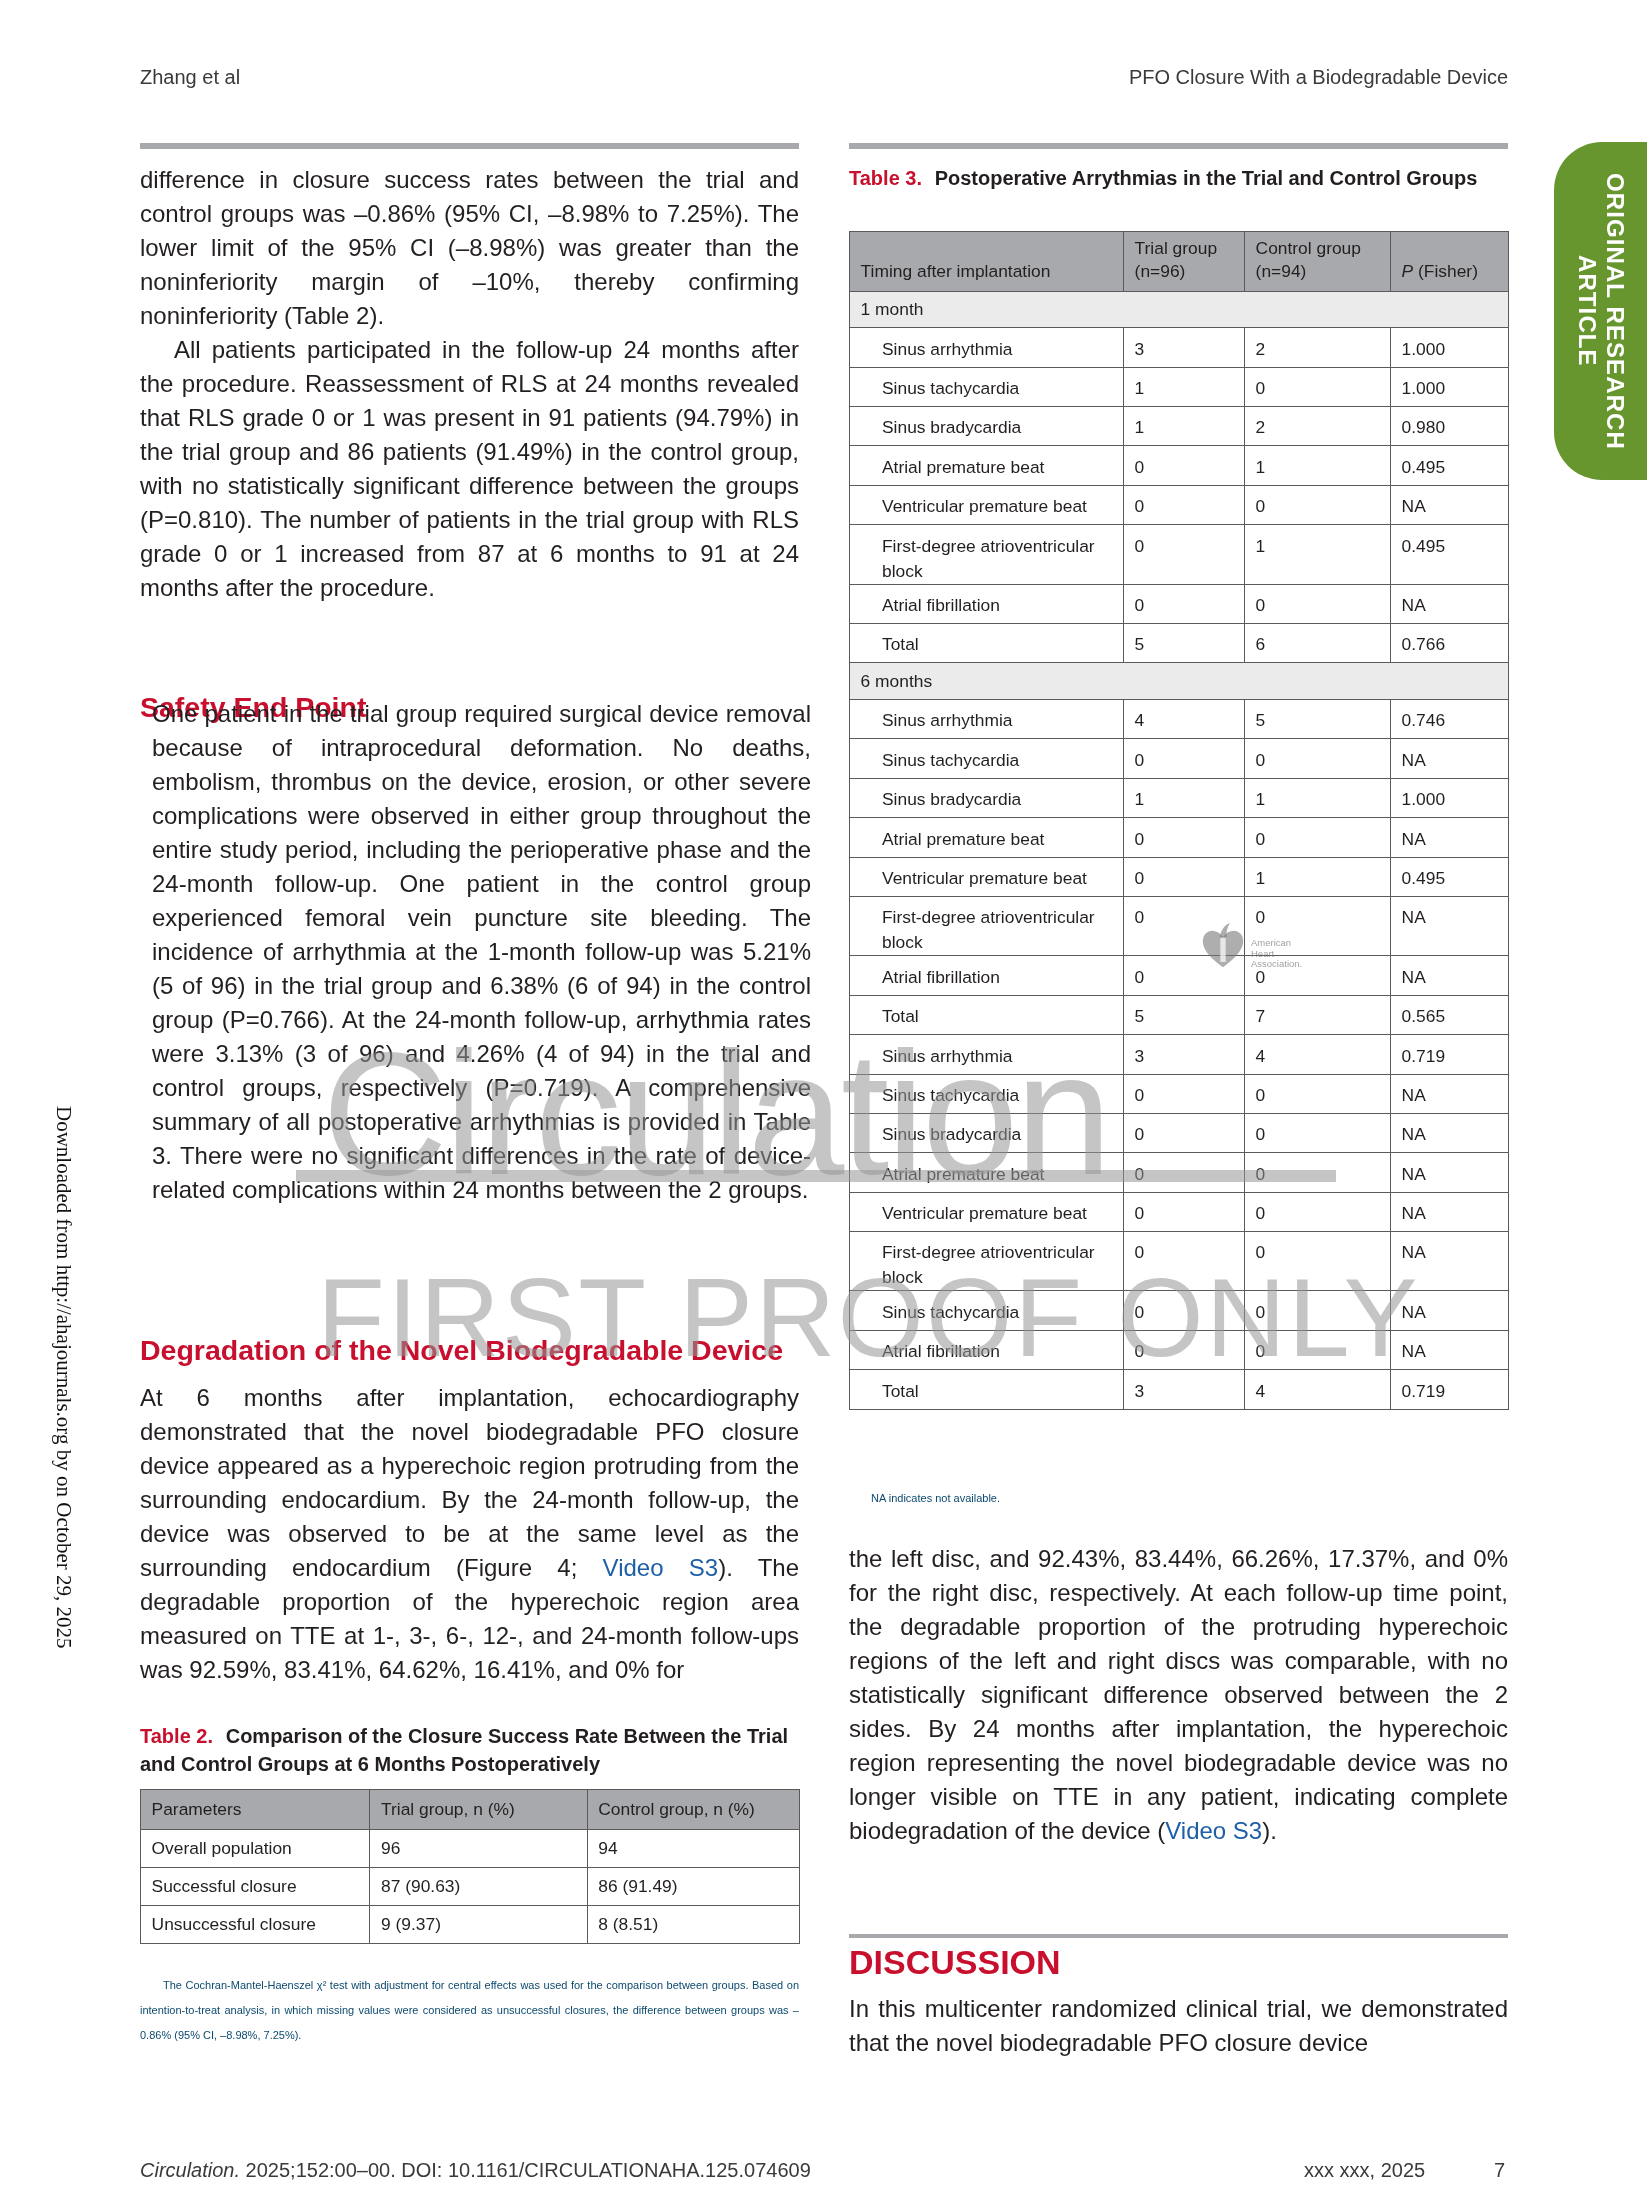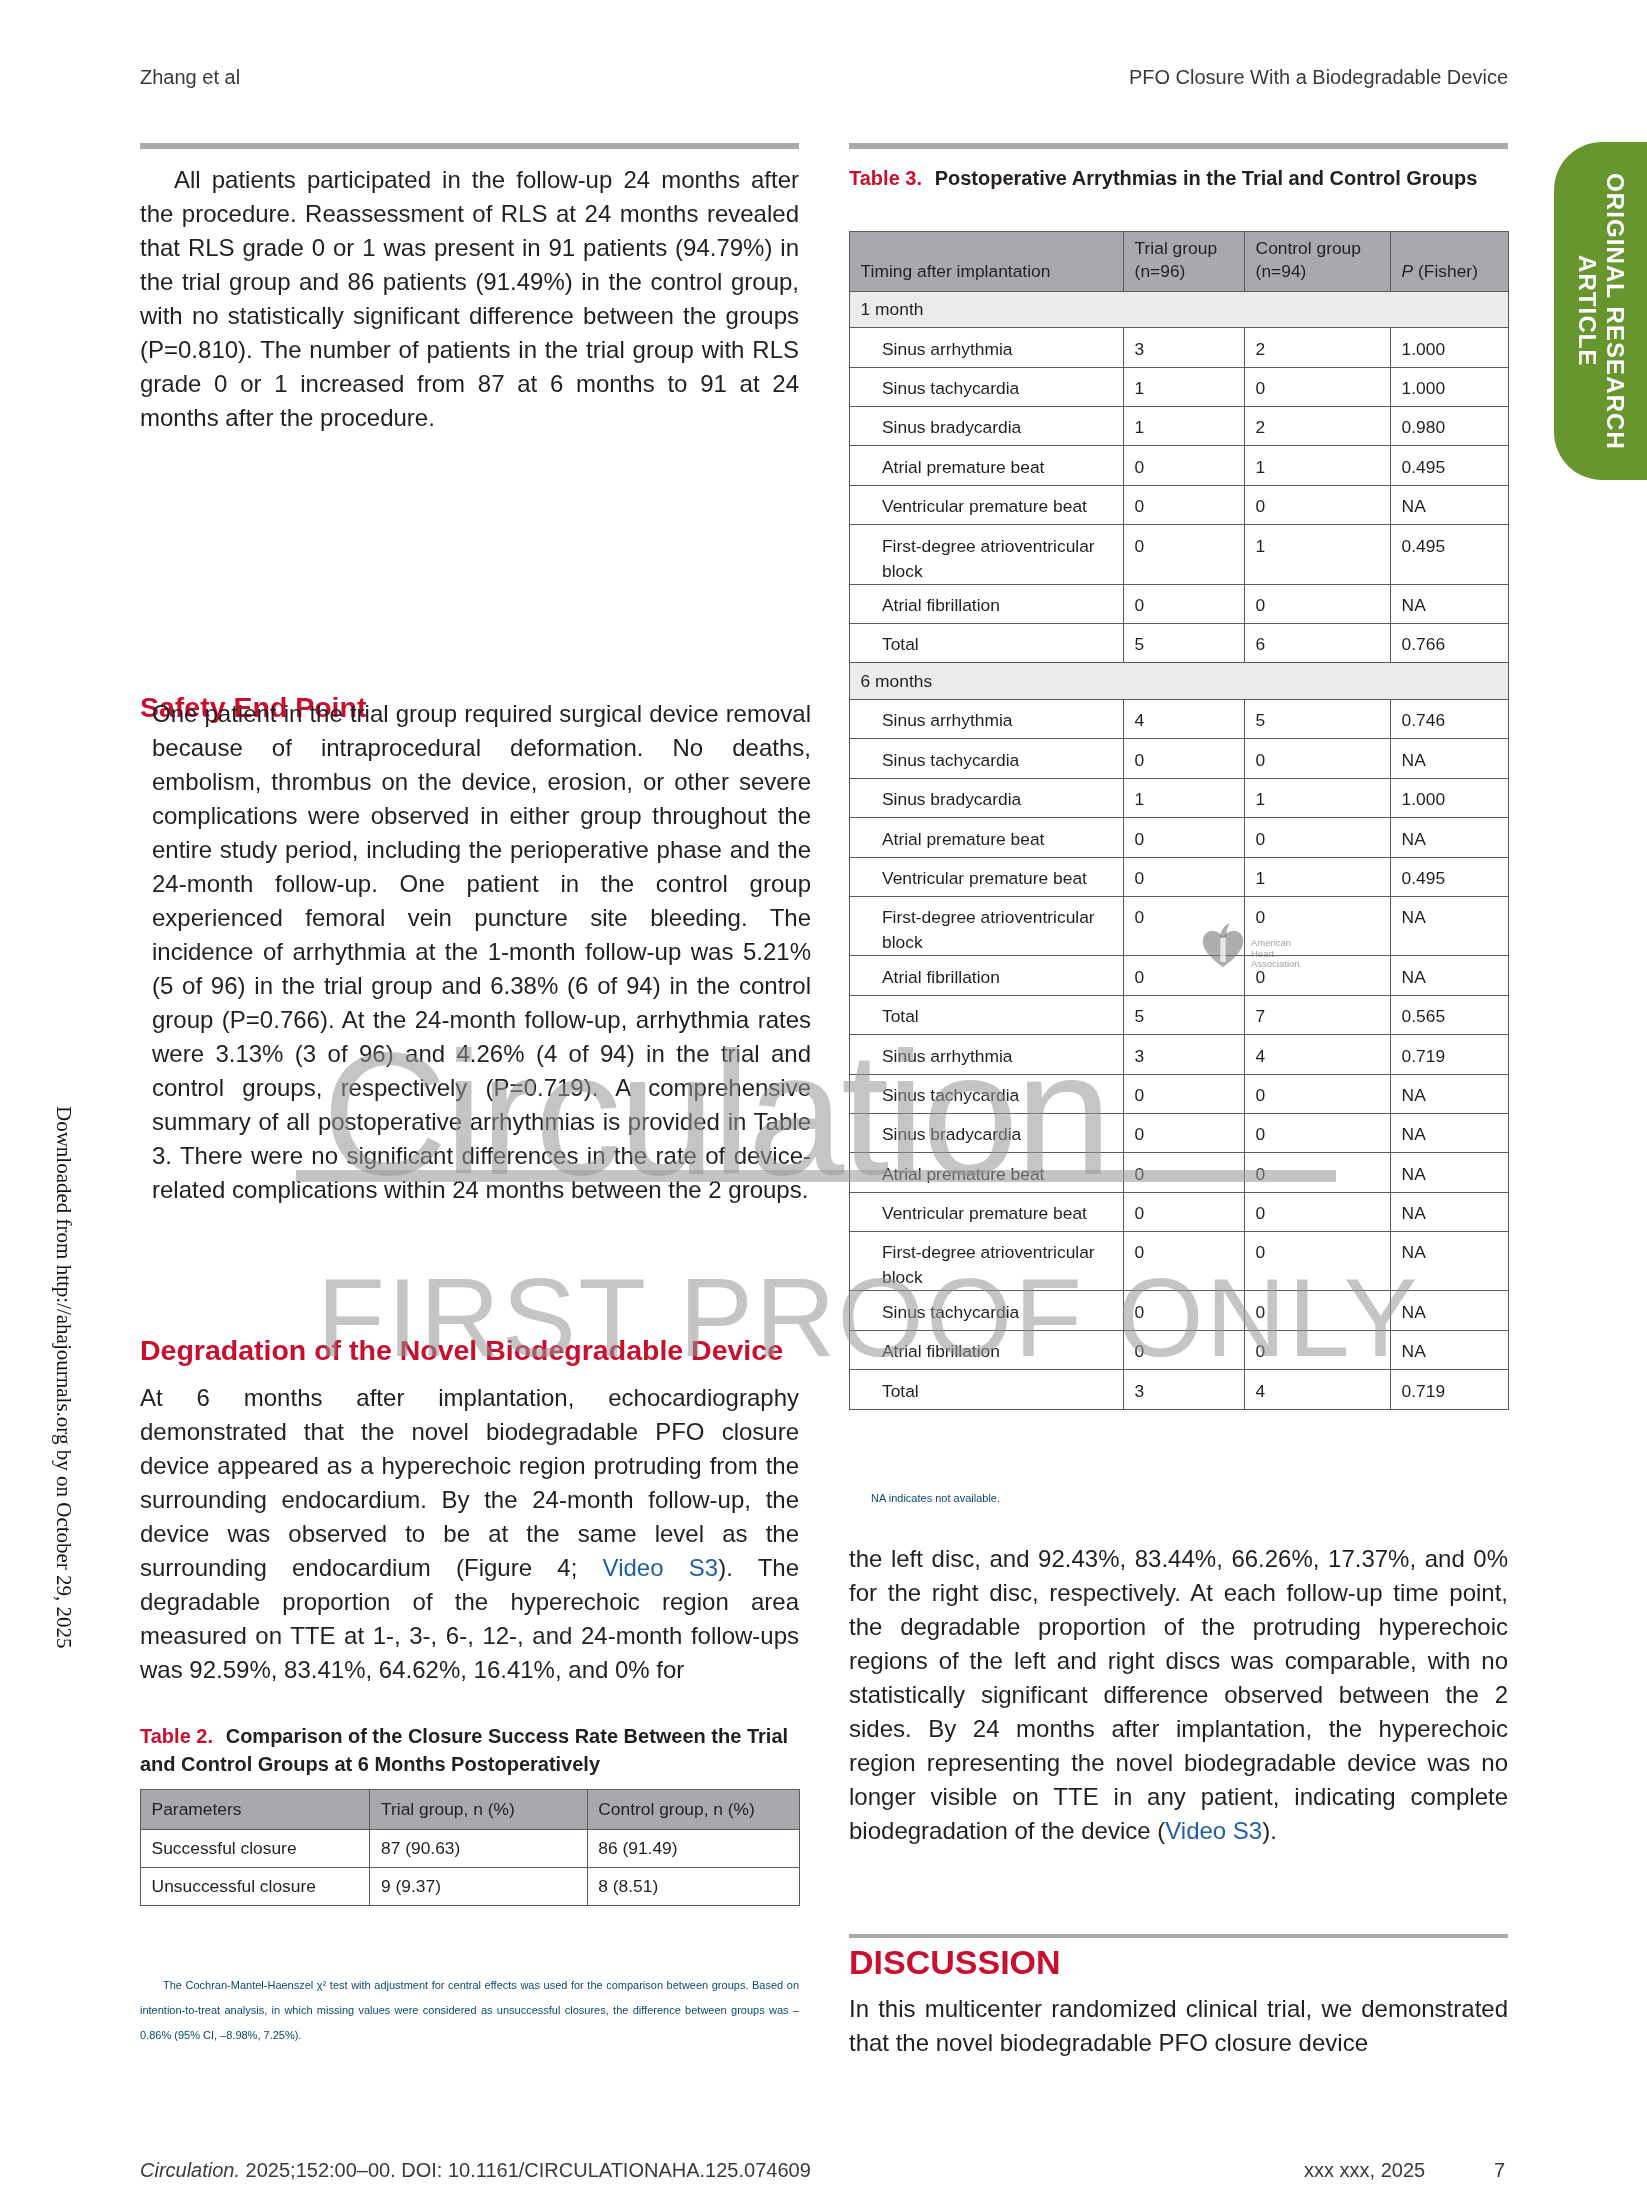--- a/index.html
+++ b/index.html
@@ -45,20 +45,21 @@
 <div class="abs tab-green" style="left:1554px; top:142px; width:94px; height:338px;">
   <div class="abs tab-text" style="left:0; top:0; width:94px; height:338px; display:flex; align-items:center; justify-content:center;">ORIGINAL RESEARCH ARTICLE</div>
 </div>
 
 <div class="abs side-dl" style="left:51px; top:1106px;">Downloaded from http://ahajournals.org by on October 29, 2025</div>
 
 <div class="abs rule" style="left:140px; top:143px; width:659px;"></div>
 <div class="abs rule" style="left:849px; top:143px; width:659px;"></div>
 
 <div class="abs body-text" style="left:140px; top:163px; width:659px;">
+  <p>difference in closure success rates between the trial and control groups was –0.86% (95% CI, –8.98% to 7.25%). The lower limit of the 95% CI (–8.98%) was greater than the noninferiority margin of –10%, thereby confirming noninferiority (Table 2).</p>
   <p class="indent">All patients participated in the follow-up 24 months after the procedure. Reassessment of RLS at 24 months revealed that RLS grade 0 or 1 was present in 91 patients (94.79%) in the trial group and 86 patients (91.49%) in the control group, with no statistically significant difference between the groups (P=0.810). The number of patients in the trial group with RLS grade 0 or 1 increased from 87 at 6 months to 91 at 24 months after the procedure.</p>
 </div>
 
 <div class="abs h2" style="left:140px; top:690px;">Safety End Point</div>
 <div class="abs body-text" style="left:140px; top:697px; width:659px;margin-left:12px;">
   <p>One patient in the trial group required surgical device removal because of intraprocedural deformation. No deaths, embolism, thrombus on the device, erosion, or other severe complications were observed in either group throughout the entire study period, including the perioperative phase and the 24-month follow-up. One patient in the control group experienced femoral vein puncture site bleeding. The incidence of arrhythmia at the 1-month follow-up was 5.21% (5 of 96) in the trial group and 6.38% (6 of 94) in the control group (P=0.766). At the 24-month follow-up, arrhythmia rates were 3.13% (3 of 96) and 4.26% (4 of 94) in the trial and control groups, respectively (P=0.719). A comprehensive summary of all postoperative arrhythmias is provided in Table 3. There were no significant differences in the rate of device-related complications within 24 months between the 2 groups.</p>
 </div>
 
 <div class="abs h2" style="left:140px; top:1333px;">Degradation of the Novel Biodegradable Device</div>
 <div class="abs body-text" style="left:140px; top:1381px; width:659px;">
@@ -75,20 +76,25 @@
       <col style="width:213px">
     </colgroup>
   <thead>
     <tr>
       <th>Parameters</th>
       <th>Trial group, n (%)</th>
       <th>Control group, n (%)</th>
     </tr>
   </thead>
   <tbody id="t2-body">
+      <tr>
+        <td>Overall population</td>
+        <td>96</td>
+        <td>94</td>
+      </tr>
       <tr>
         <td>Successful closure</td>
         <td>87 (90.63)</td>
         <td>86 (91.49)</td>
       </tr>
       <tr>
         <td>Unsuccessful closure</td>
         <td>9 (9.37)</td>
         <td>8 (8.51)</td>
       </tr>

